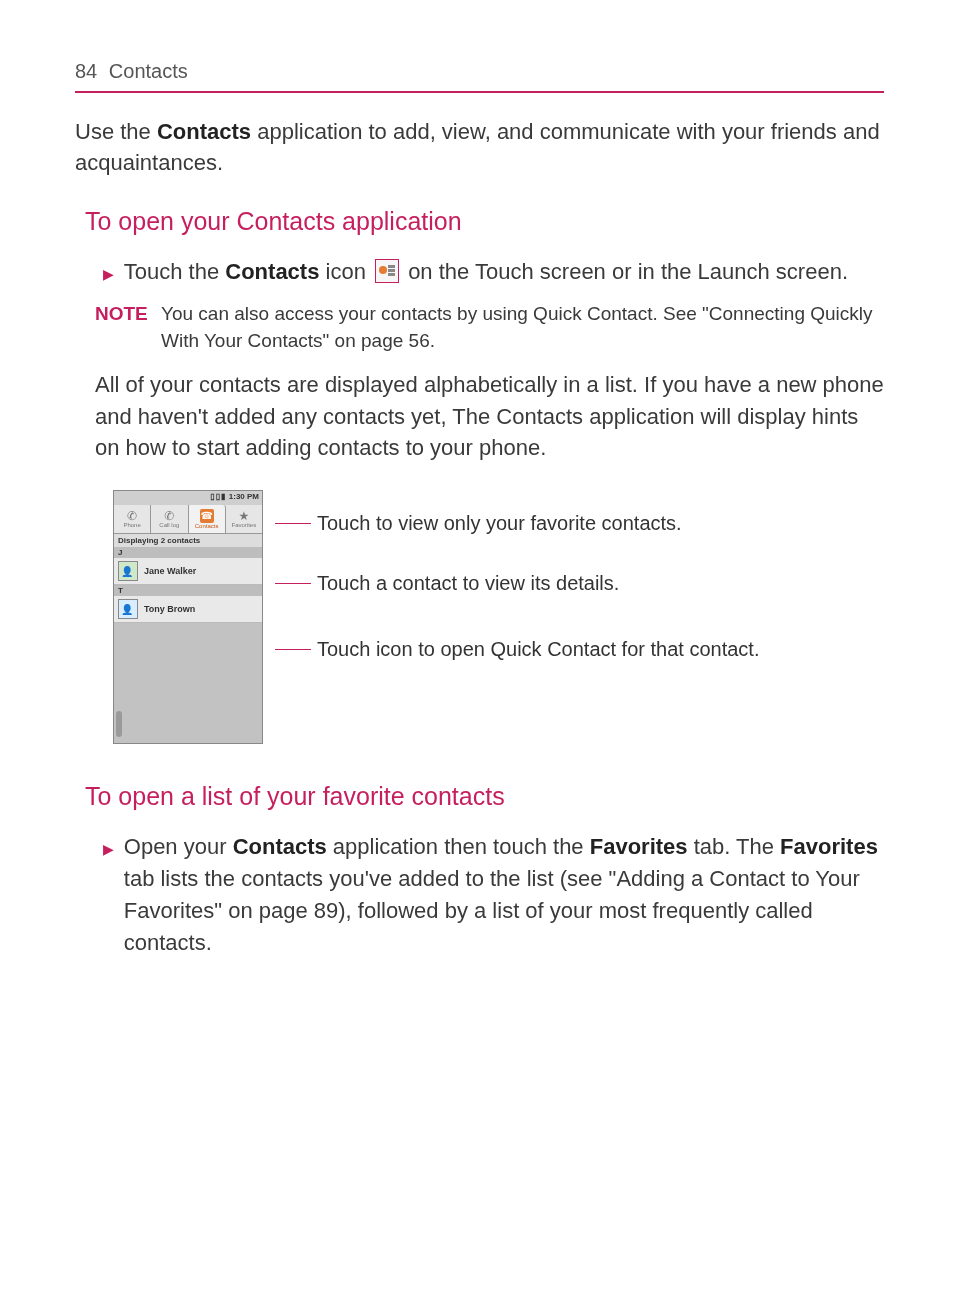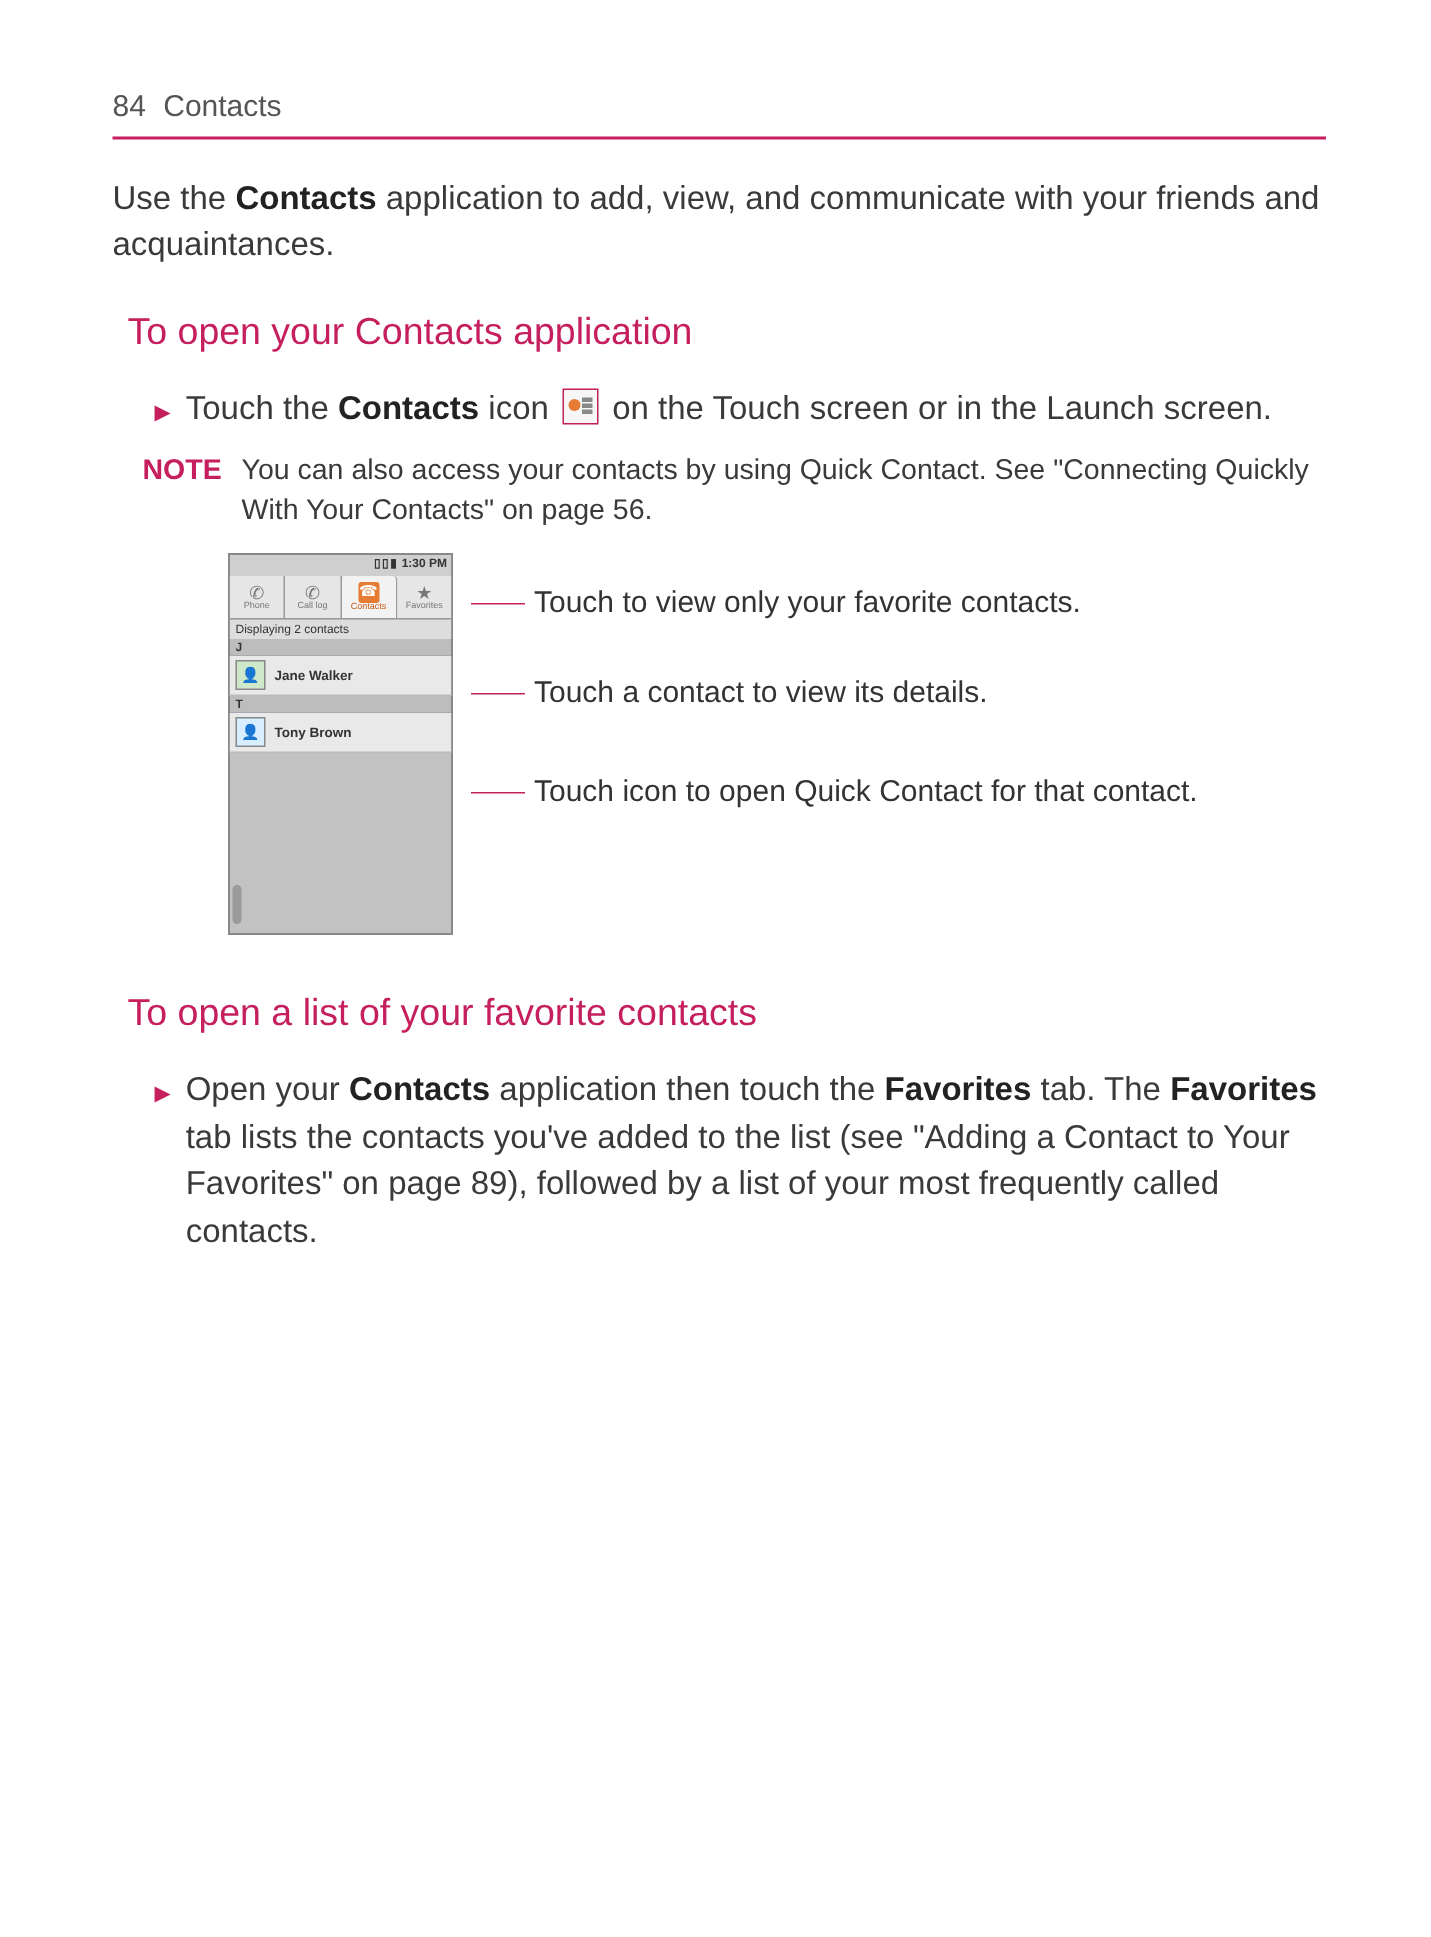--- a/index.html
+++ b/index.html
@@ -101,24 +101,23 @@
 
   
   .figure-row {
     display: flex;
     margin-left: 28px;
     margin-bottom: 38px;
   }
   .phone {
     width: 148px;
     border: 1px solid #888;
-    background:#0f172a;
+    background:#7f1d1d;
     font-size: 9px;
     color:#333;
-    margin-left:39px;
   }
   .statusbar {
     height: 14px;
     background:#cfcfcf;
     text-align: right;
     font-weight: 700;
     font-size: 8px;
     padding: 1px 3px;
     box-sizing: border-box;
   }
@@ -145,21 +144,21 @@
     background:#f2f2f2;
     color:#c85a16;
     border-top-left-radius:3px;
     border-top-right-radius:3px;
   }
   .tab-icon { font-size:12px; line-height:1; }
   .tab-icon.orange { color:#e67b33; background:#e67b33; width:14px; height:14px; border-radius:2px; display:flex; align-items:center; justify-content:center;}
   .tab-icon.orange span{ color:#fff; font-size:10px; }
   .displaying {
     background:#ddd;
-    font-weight:400;
+    font-weight:700;
     font-size:8px;
     padding:2px 4px;
   }
   .letter-divider {
     background:#bdbdbd;
     font-weight:700;
     font-size:8px;
     padding:1px 4px;
   }
   .contact-row {
@@ -236,20 +235,21 @@
       <div>
         <span>Touch the </span><strong>Contacts</strong><span> icon </span><span class="inline-icon"></span><span> on the Touch screen or in the Launch screen.</span>
       </div>
     </div>
 
     <div class="note-row">
       <span class="note-label">NOTE</span>
       <span>You can also access your contacts by using Quick Contact. See "Connecting Quickly With Your Contacts" on page 56.</span>
     </div>
 
+    <div class="para">All of your contacts are displayed alphabetically in a list. If you have a new phone and haven't added any contacts yet, The Contacts application will display hints on how to start adding contacts to your phone.</div>
 
     <div class="figure-row">
       <div class="phone">
         <div class="statusbar">
           <span class="icons">▯▯▮</span>
           <span>1:30 PM</span>
         </div>
         <div class="tabs">
           <div class="tab">
             <span class="tab-icon">✆</span>

